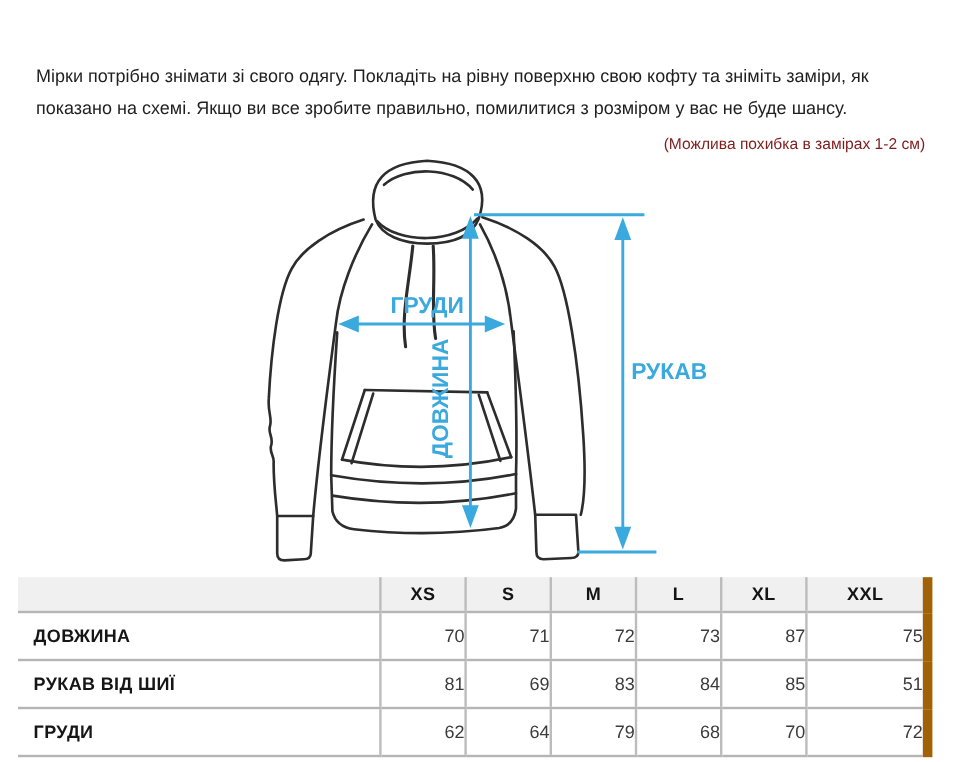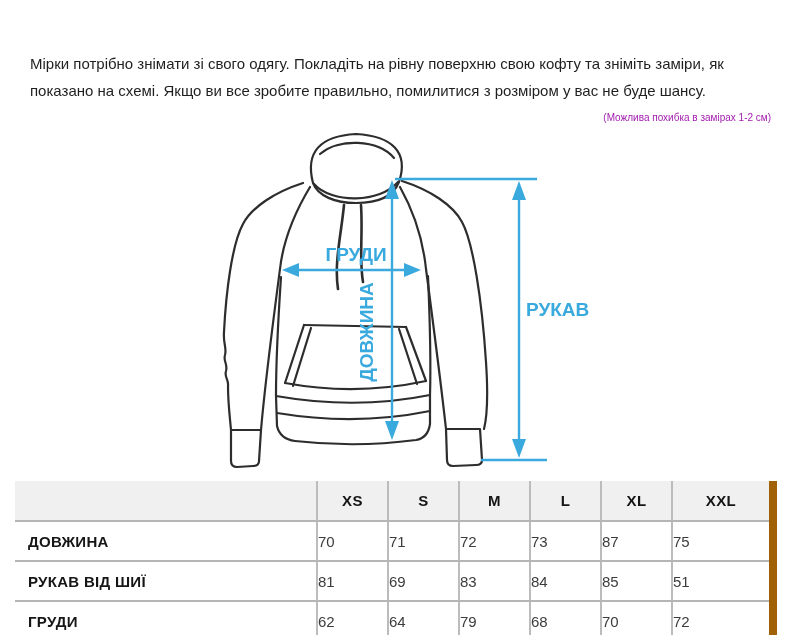--- a/index.html
+++ b/index.html
@@ -16,21 +16,21 @@
     font-family:"Liberation Sans","DejaVu Sans",sans-serif;
     overflow:hidden;
     margin-top:32px;
   }
   .intro{
     position:absolute;left:30px;top:18px;width:748px;
     font-size:15px;line-height:27px;color:#1f1f1f;
   }
   .note{
     position:absolute;right:29px;top:80px;
-    font-size:10px;color:#a21caf;
+    font-size:13px;color:#7f1d1d;
   }
   svg.diagram{position:absolute;left:0;top:0;}
   .ol{fill:none;stroke:var(--outline);stroke-width:2.2;stroke-linecap:round;stroke-linejoin:round;}
   .string{fill:none;stroke:var(--outline);stroke-width:2.6;stroke-linecap:round;}
   .ac{fill:none;stroke:var(--accent);stroke-width:2.4;stroke-linecap:butt;}
   .acf{fill:var(--accent);stroke:none;}
   .dim-label{
     fill:var(--accent);
     font-family:"Liberation Sans","DejaVu Sans",sans-serif;
     font-weight:bold;font-size:19px;letter-spacing:0px;
@@ -41,34 +41,34 @@
     font-family:"Liberation Sans","DejaVu Sans",sans-serif;
   }
   table.sizes col.c-label{width:302px;}
   table.sizes col.c-size{width:71px;}
   table.sizes col.c-size-xxl{width:101px;}
   table.sizes th,table.sizes td{
     border-bottom:2px solid #b5b5b5;
     height:40px;vertical-align:middle;
   }
   table.sizes thead th{
-    background:#f0f0f0;height:40px;
+    background:#f0f0f0;height:29px;
     font-size:15px;font-weight:bold;color:#141414;
     text-align:center;letter-spacing:.4px;
   }
   table.sizes th:not(:first-child),
   table.sizes td{border-left:2px solid #bcbcbc;}
   table.sizes th:last-child,
   table.sizes td:last-child{border-right:8px solid #a16207;}
   table.sizes tbody th.row-label{
     text-align:left;padding-left:13px;
     font-size:15px;font-weight:bold;color:#161616;letter-spacing:.3px;
   }
   table.sizes tbody td{
-    text-align:left;font-size:15px;color:#3c3c3c;
+    text-align:right;font-size:15px;color:#3c3c3c;
   }
 </style>
 </head>
 <body>
 
 <div class="page">
 
   <p class="intro">Мірки потрібно знімати зі свого одягу. Покладіть на рівну поверхню свою кофту та зніміть заміри, як показано на схемі. Якщо ви все зробите правильно, помилитися з розміром у вас не буде шансу.</p>
   <p class="note">(Можлива похибка в замірах 1-2 см)</p>
 

